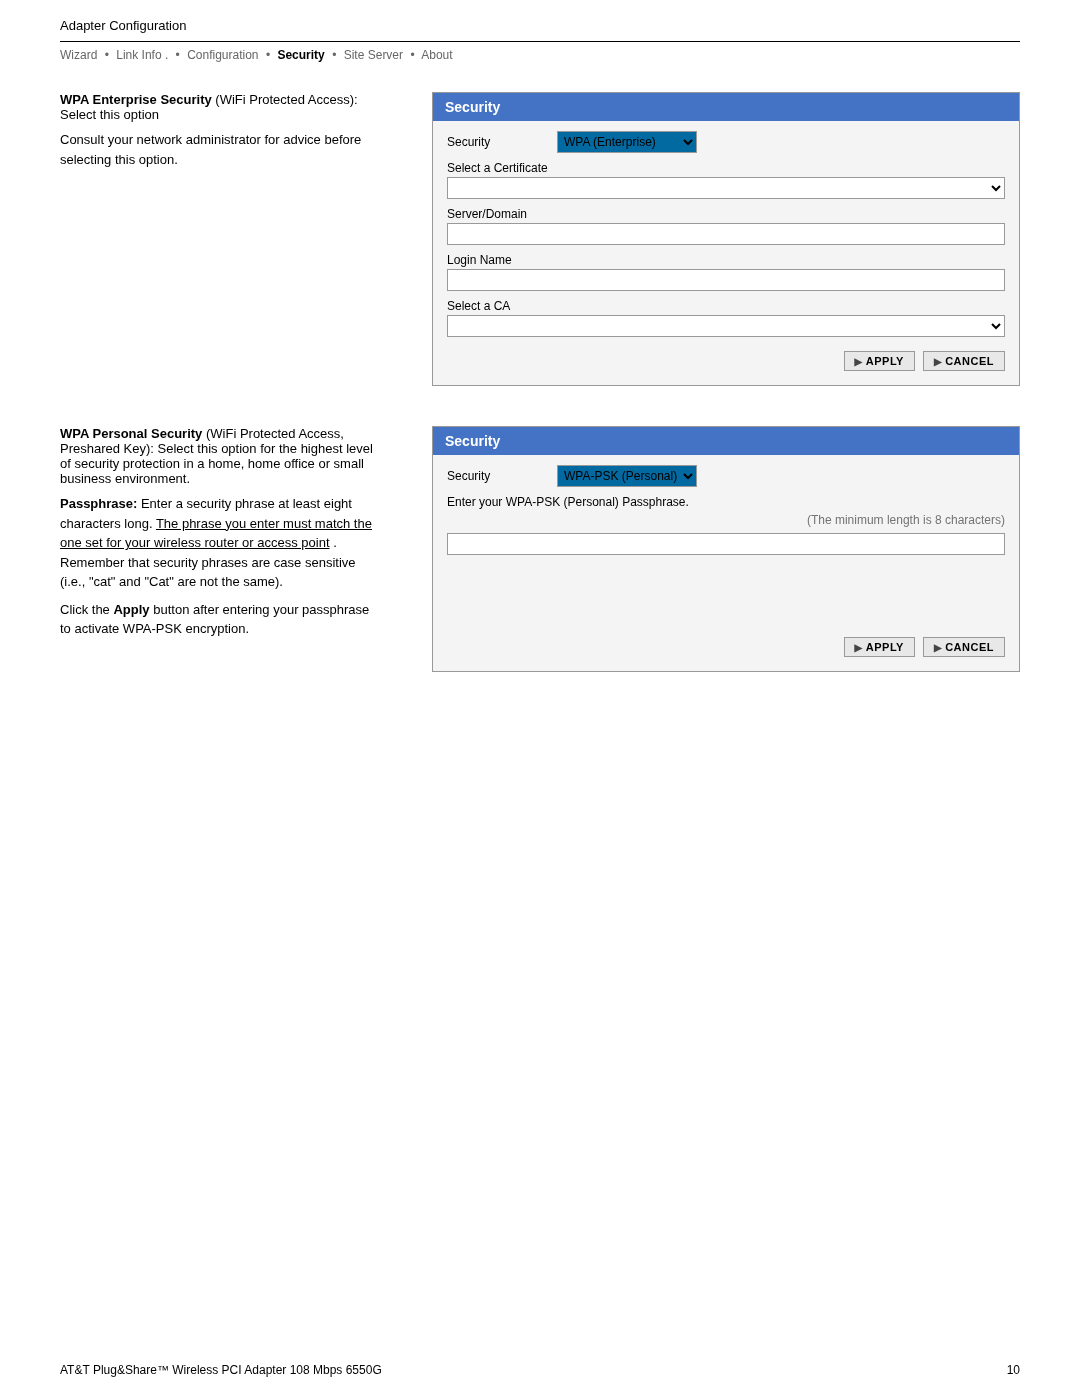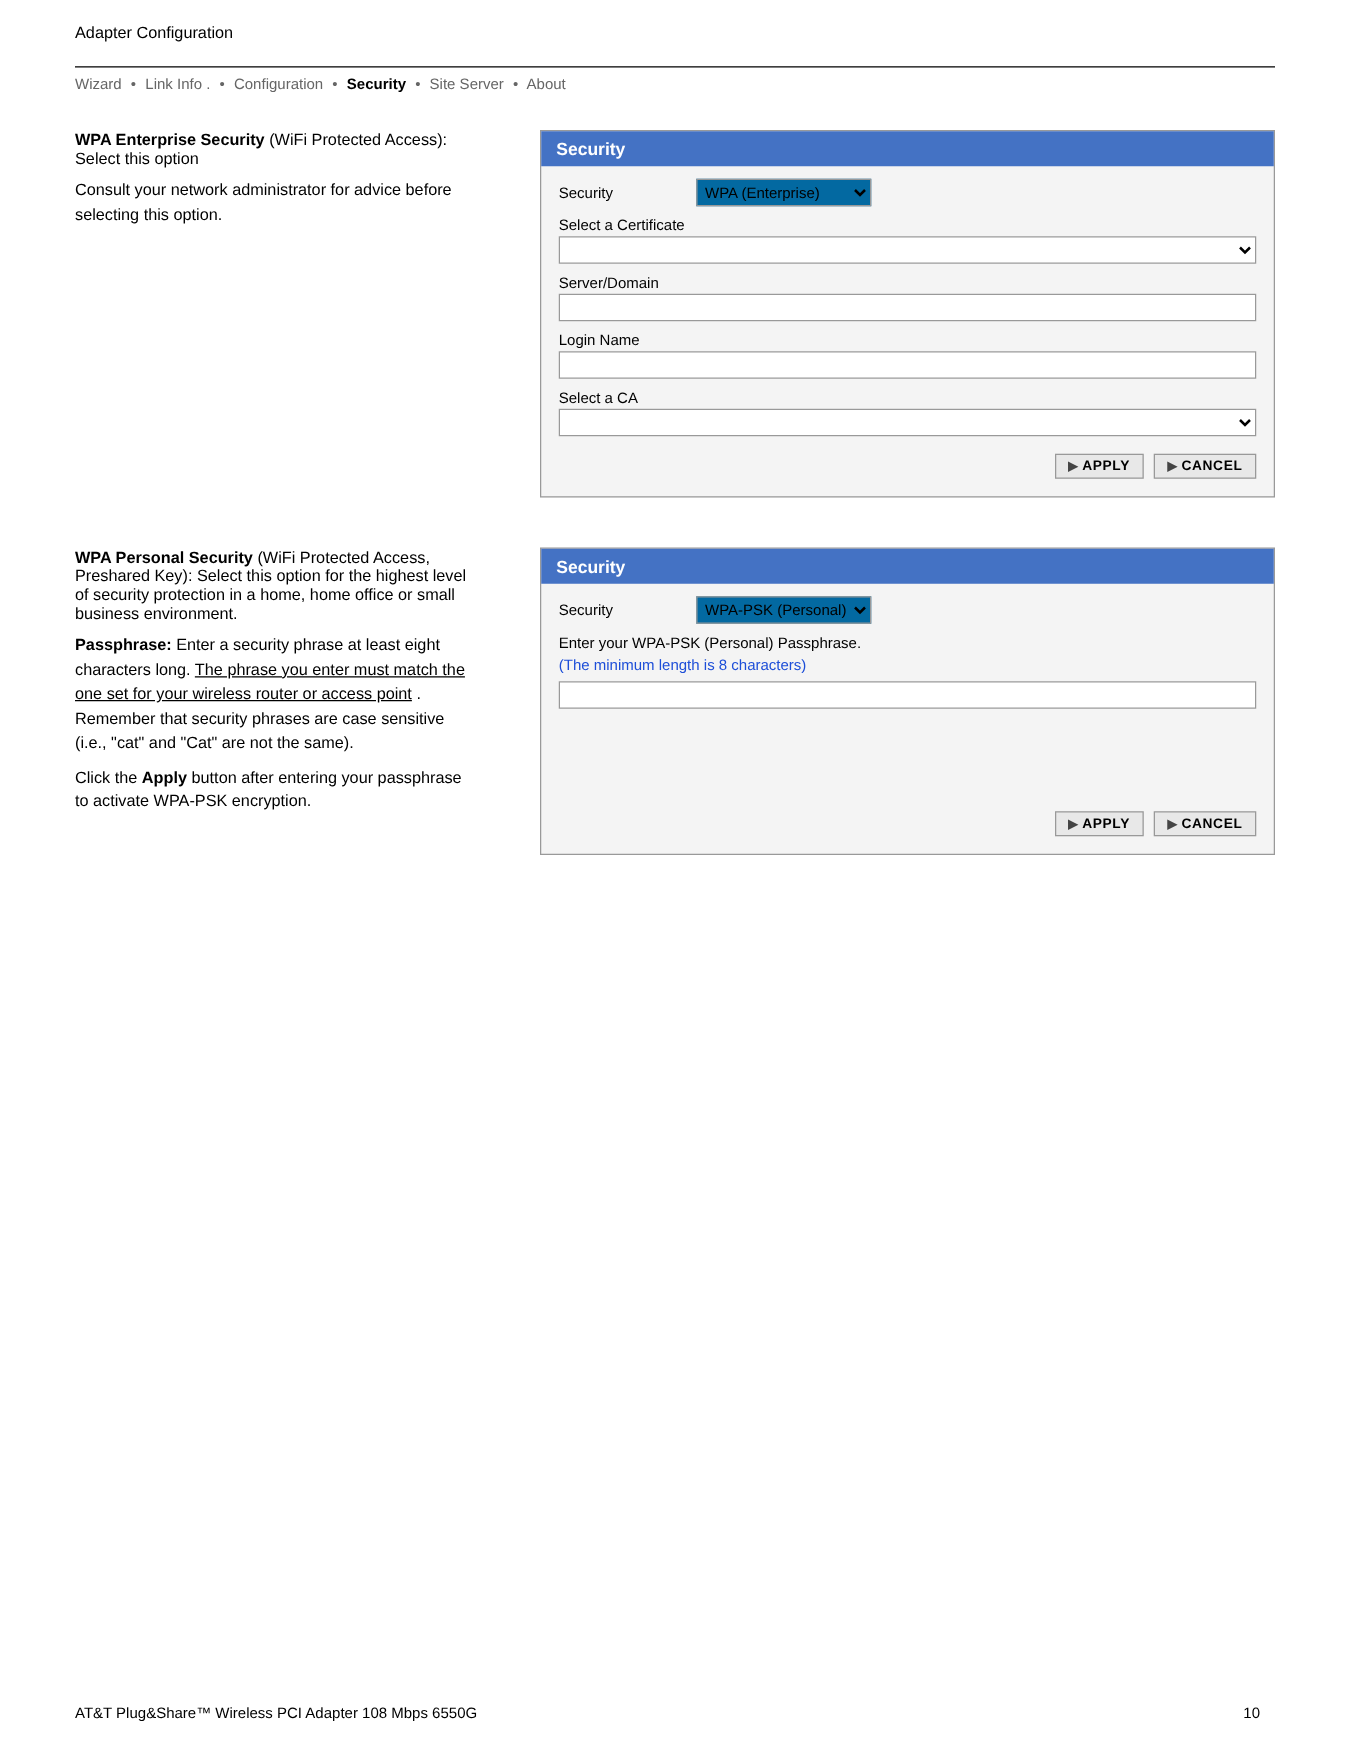--- a/index.html
+++ b/index.html
@@ -15,21 +15,21 @@
 
     .page-wrapper {
       padding: 18px 60px 40px 60px;
     }
 
     
     .header-title {
       font-size: 13px;
       color: #000;
       border-bottom: 1px solid #000;
-      padding-bottom: 20px;
+      padding-bottom: 8px;
       margin-bottom: 6px;
     }
 
     .nav-bar {
       font-size: 12px;
       color: #666;
       margin-bottom: 30px;
     }
 
     .nav-bar .nav-bold {
@@ -179,30 +179,31 @@
 
     
     .passphrase-note {
       font-size: 12px;
       color: #000;
       margin-bottom: 4px;
     }
 
     .passphrase-sub {
       font-size: 12px;
-      color: #1d4ed8;
+      color: #737373;
       margin-bottom: 0;
+      text-align: right;
     }
 
     
     .footer {
       position: absolute;
       bottom: 20px;
       left: 60px;
-      right: 72px;
+      right: 60px;
       display: flex;
       justify-content: space-between;
       align-items: center;
       font-size: 12px;
       color: #000;
       border-top: none;
     }
   </style>
 </head>
 <body>

